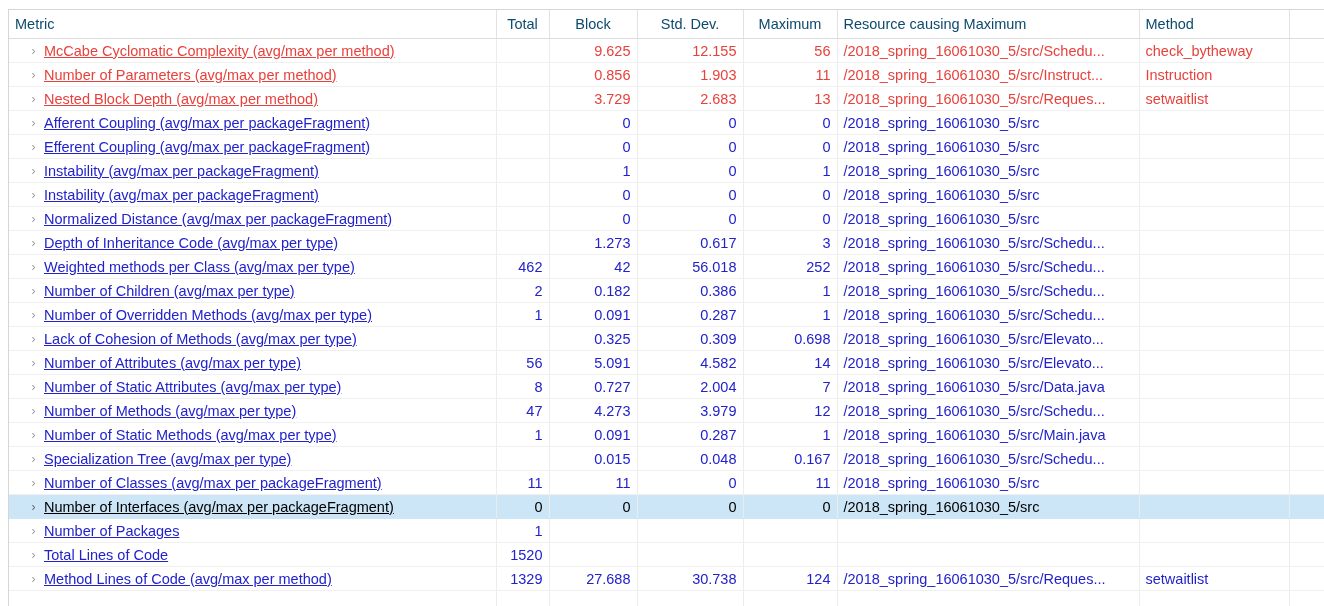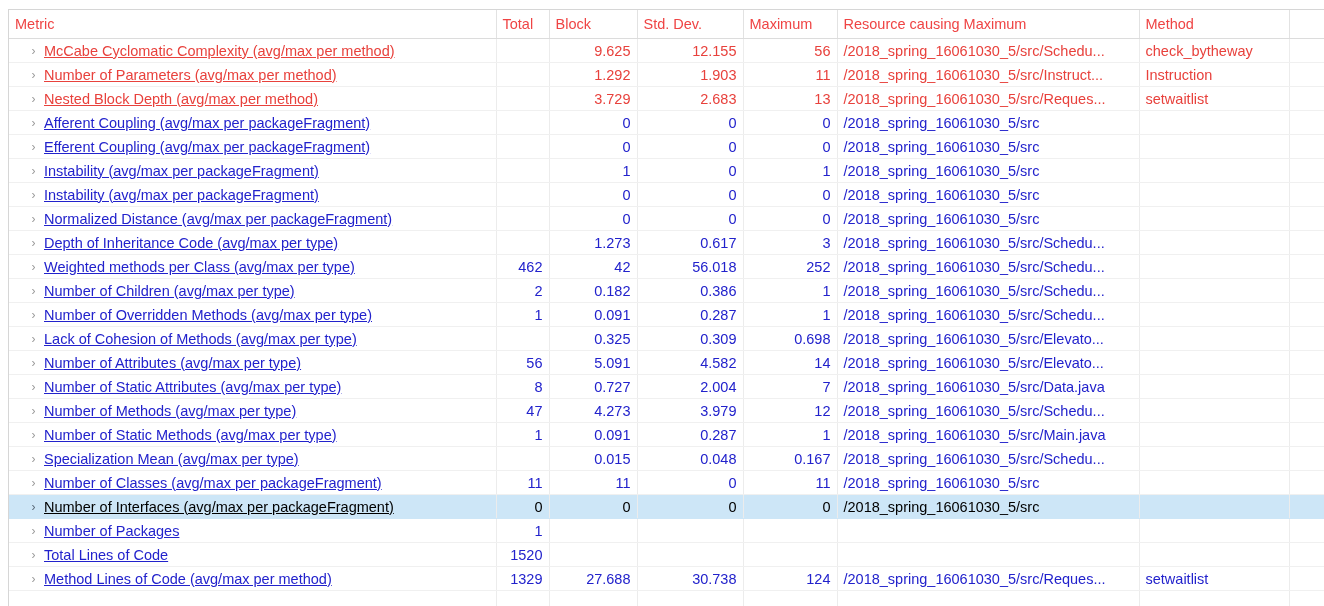--- a/index.html
+++ b/index.html
@@ -40,32 +40,32 @@
   table.metrics-table col.c-std      { width: 106px; }
   table.metrics-table col.c-max      { width: 94px;  }
   table.metrics-table col.c-res      { width: 302px; }
   table.metrics-table col.c-method   { width: 150px; }
   table.metrics-table col.c-pad      { width: 35px;  }
 
   thead th {
     height: 28px;
     padding: 0 6px;
     font-weight: normal;
-    color: #ef4444;
+    color: #0c4a6e;
     background: #ffffff;
     border-right: 1px solid #e2e2e2;
     border-bottom: 1px solid #dcdcdc;
     vertical-align: middle;
     white-space: nowrap;
     overflow: hidden;
     font-size: 14.5px;
     margin-left: 19px;
   }
   thead th.h-left  { text-align: left; }
-  thead th.h-right { text-align: left; }
+  thead th.h-right { text-align: center; }
   thead th.h-pad   { border-right: none; }
 
   tbody tr { height: 23px; }
   tbody td {
     height: 23px;
     padding: 0 6px;
     border-right: 1px solid #ececec;
     border-bottom: 1px solid #f0f0f0;
     white-space: nowrap;
     overflow: hidden;
@@ -163,21 +163,21 @@
             <td class="pad"></td>
           </tr>
           <tr class="v-red">
             <td class="metric-cell-td">
               <div class="metric-cell">
                 <span class="chevron">›</span>
                 <span class="metric-label">Number of Parameters (avg/max per method)</span>
               </div>
             </td>
             <td class="num"></td>
-            <td class="num">1.292</td>
+            <td class="num">0.856</td>
             <td class="num">1.903</td>
             <td class="num">11</td>
             <td>/2018_spring_16061030_5/src/Instruct...</td>
             <td>Instruction</td>
             <td class="pad"></td>
           </tr>
           <tr class="v-red">
             <td class="metric-cell-td">
               <div class="metric-cell">
                 <span class="chevron">›</span>
@@ -399,21 +399,21 @@
             <td class="num">0.287</td>
             <td class="num">1</td>
             <td>/2018_spring_16061030_5/src/Main.java</td>
             <td></td>
             <td class="pad"></td>
           </tr>
           <tr class="v-blue">
             <td class="metric-cell-td">
               <div class="metric-cell">
                 <span class="chevron">›</span>
-                <span class="metric-label">Specialization Mean (avg/max per type)</span>
+                <span class="metric-label">Specialization Tree (avg/max per type)</span>
               </div>
             </td>
             <td class="num"></td>
             <td class="num">0.015</td>
             <td class="num">0.048</td>
             <td class="num">0.167</td>
             <td>/2018_spring_16061030_5/src/Schedu...</td>
             <td></td>
             <td class="pad"></td>
           </tr>

